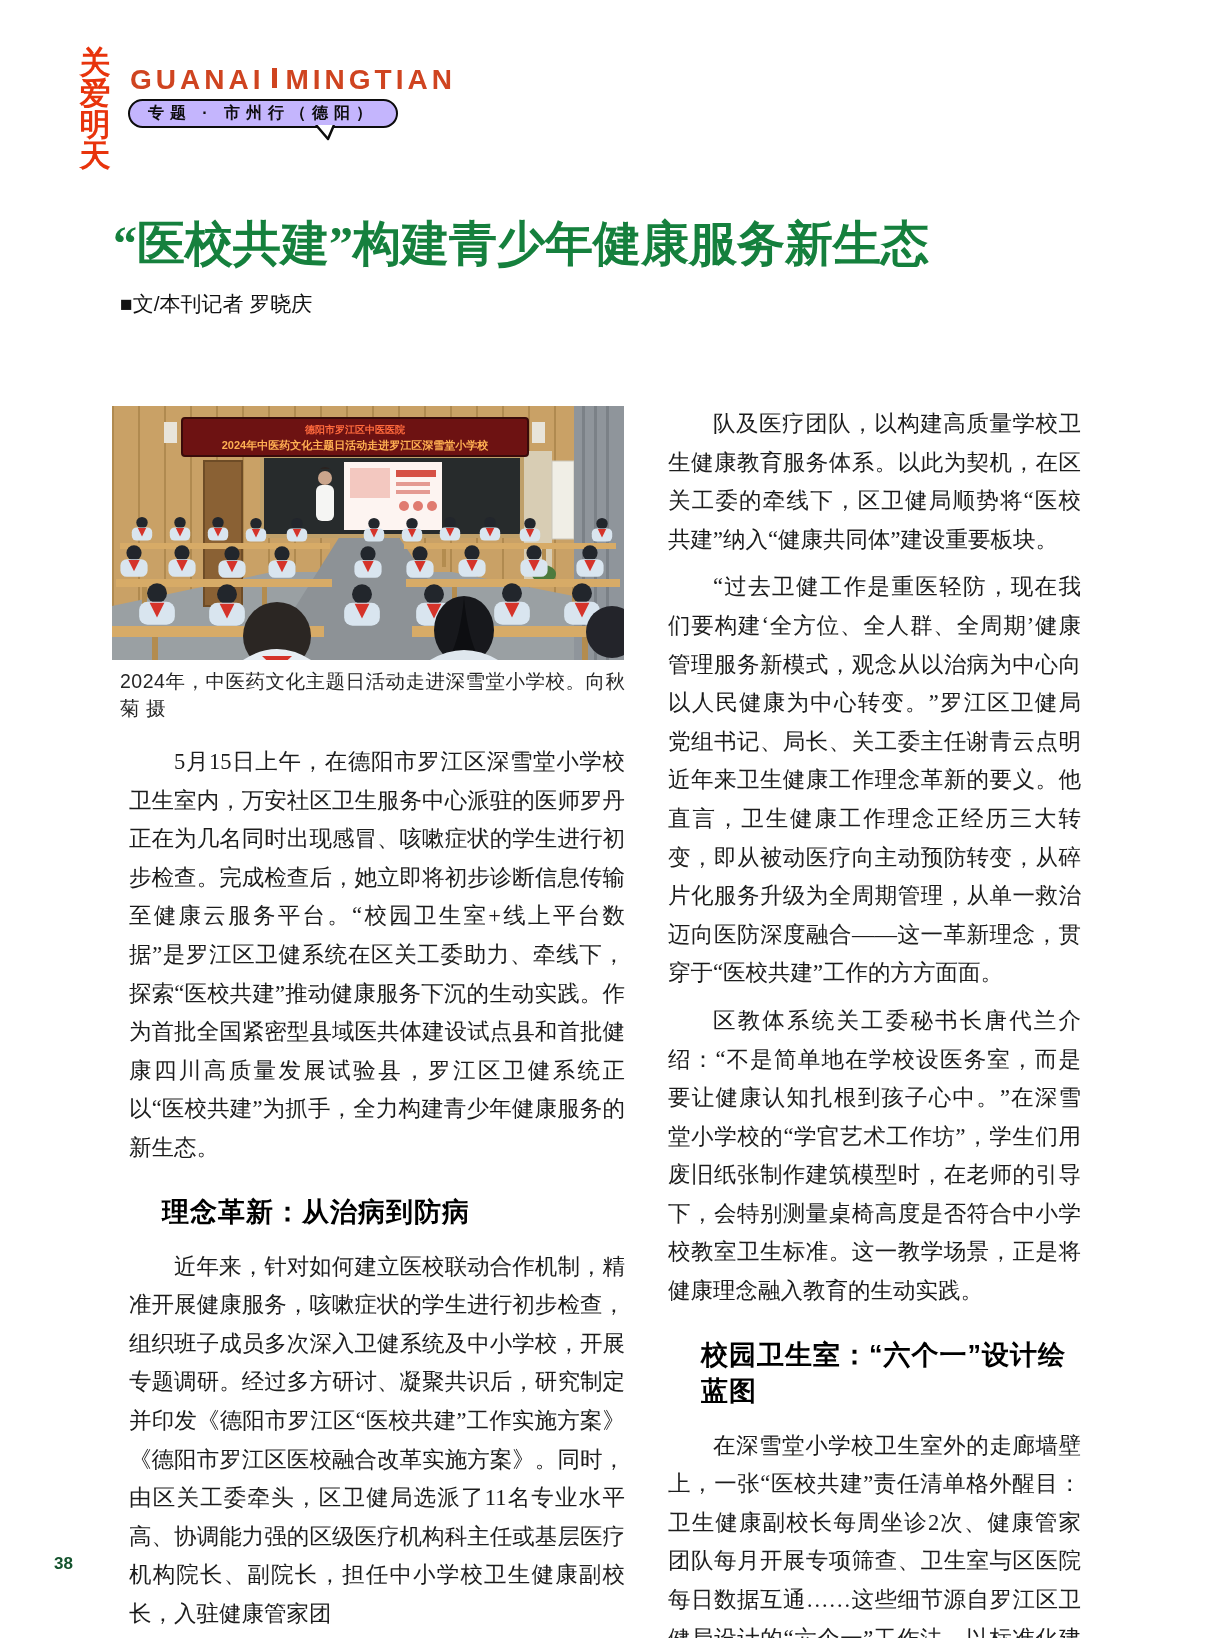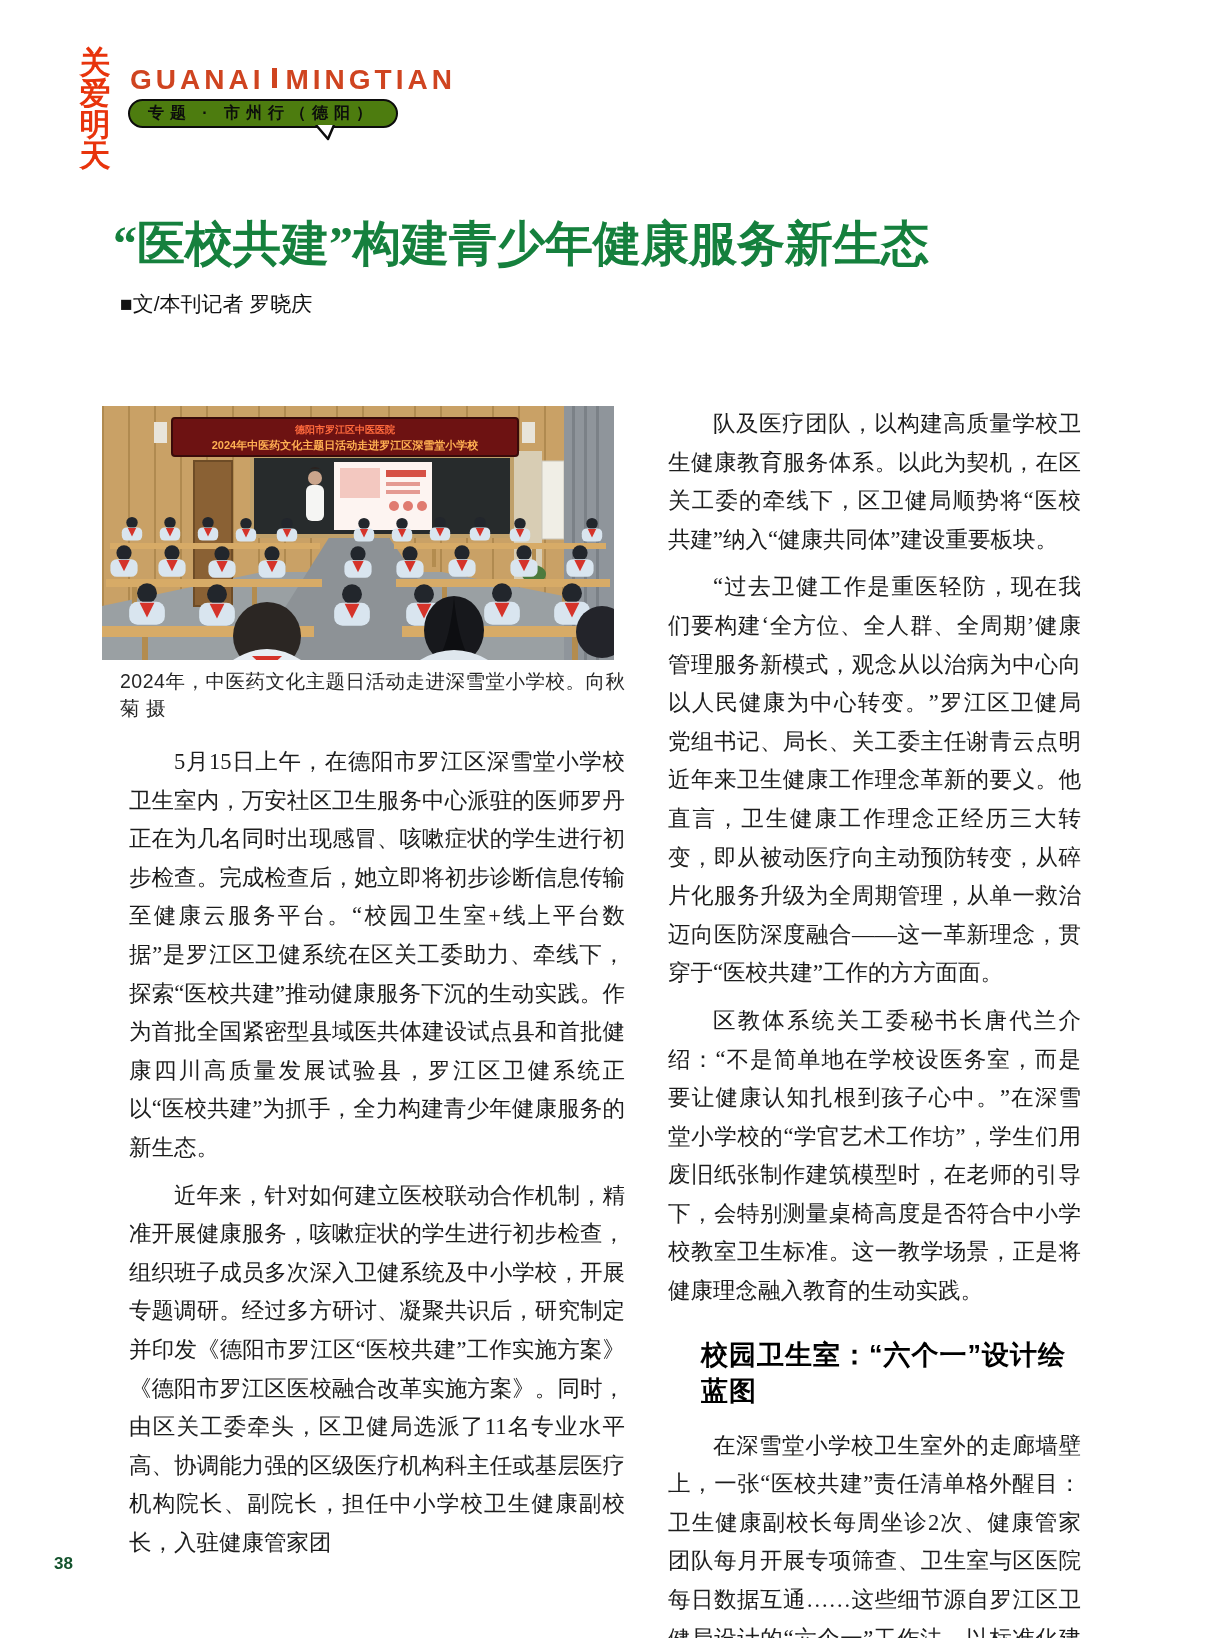--- a/index.html
+++ b/index.html
@@ -16,35 +16,35 @@
   .brand-row{
     position:absolute;left:130px;top:64px;
     font-family:"Liberation Sans",sans-serif;font-weight:700;font-size:28px;
     letter-spacing:4px;color:#cf4420;white-space:nowrap;
   }
   .brand-sep{display:inline-block;width:5px;height:20px;background:#cf4420;margin:0 8px 1px 8px;vertical-align:baseline;}
   .tab-wrap{position:absolute;left:128px;top:99px;}
   .tab-pill{
     display:inline-block;min-width:246px;border:2.5px solid #0c0c0c;border-radius:15px;
     font-family:"Liberation Sans",sans-serif;font-weight:700;font-size:16px;
-    letter-spacing:6px;color:#0c0c0c;text-align:center;padding:2px 10px;background:#4d7c0f;
+    letter-spacing:6px;color:#0c0c0c;text-align:center;padding:2px 10px;background:#c4b5fd;
   }
   .tab-tail{position:absolute;left:186px;top:26px;}
   
   .article-title{
     position:absolute;left:113px;top:212px;white-space:nowrap;
     font-family:"Liberation Serif","DejaVu Serif",serif;font-weight:700;
     font-size:48px;color:#15803d;letter-spacing:0px;
   }
   .article-byline{
     position:absolute;left:120px;top:290px;
     font-family:"Liberation Sans",sans-serif;font-size:21px;color:#121212;
   }
   
-  .photo-box{position:absolute;left:102px;top:406px;width:512px;height:254px;}
+  .photo-box{position:absolute;left:112px;top:406px;width:512px;height:254px;}
   .photo-caption{
     position:absolute;left:120px;top:668px;width:520px;
     font-family:"Liberation Sans",sans-serif;font-size:19.5px;color:#262626;letter-spacing:0.5px;
   }
   
   .col{position:absolute;}
   .col-left{left:120px;top:734px;width:514px;}
   .col-right{left:659px;top:396px;width:431px;}
   .col p{
     margin:9px;font-size:22.5px;line-height:38.6px;text-align:justify;
@@ -248,20 +248,21 @@
     <path d="M318,254 q34,-20 68,0 Z" fill="#dfe7ee"></path>
     <circle cx="500" cy="226" r="26" fill="#23242a"></circle>
   </g>
 </svg>
 </div>
 
 <div class="photo-caption">2024年，中医药文化主题日活动走进深雪堂小学校。向秋菊 摄</div>
 
 <div class="col col-left">
   <p>5月15日上午，在德阳市罗江区深雪堂小学校卫生室内，万安社区卫生服务中心派驻的医师罗丹正在为几名同时出现感冒、咳嗽症状的学生进行初步检查。完成检查后，她立即将初步诊断信息传输至健康云服务平台。“校园卫生室+线上平台数据”是罗江区卫健系统在区关工委助力、牵线下，探索“医校共建”推动健康服务下沉的生动实践。作为首批全国紧密型县域医共体建设试点县和首批健康四川高质量发展试验县，罗江区卫健系统正以“医校共建”为抓手，全力构建青少年健康服务的新生态。</p>
+  <h3>理念革新：从治病到防病</h3>
   <p>近年来，针对如何建立医校联动合作机制，精准开展健康服务，咳嗽症状的学生进行初步检查，组织班子成员多次深入卫健系统及中小学校，开展专题调研。经过多方研讨、凝聚共识后，研究制定并印发《德阳市罗江区“医校共建”工作实施方案》《德阳市罗江区医校融合改革实施方案》。同时，由区关工委牵头，区卫健局选派了11名专业水平高、协调能力强的区级医疗机构科主任或基层医疗机构院长、副院长，担任中小学校卫生健康副校长，入驻健康管家团</p>
 </div>
 
 <div class="col col-right">
   <p>队及医疗团队，以构建高质量学校卫生健康教育服务体系。以此为契机，在区关工委的牵线下，区卫健局顺势将“医校共建”纳入“健康共同体”建设重要板块。</p>
   <p>“过去卫健工作是重医轻防，现在我们要构建‘全方位、全人群、全周期’健康管理服务新模式，观念从以治病为中心向以人民健康为中心转变。”罗江区卫健局党组书记、局长、关工委主任谢青云点明近年来卫生健康工作理念革新的要义。他直言，卫生健康工作理念正经历三大转变，即从被动医疗向主动预防转变，从碎片化服务升级为全周期管理，从单一救治迈向医防深度融合——这一革新理念，贯穿于“医校共建”工作的方方面面。</p>
   <p>区教体系统关工委秘书长唐代兰介绍：“不是简单地在学校设医务室，而是要让健康认知扎根到孩子心中。”在深雪堂小学校的“学官艺术工作坊”，学生们用废旧纸张制作建筑模型时，在老师的引导下，会特别测量桌椅高度是否符合中小学校教室卫生标准。这一教学场景，正是将健康理念融入教育的生动实践。</p>
   <h3>校园卫生室：“六个一”设计绘蓝图</h3>
   <p>在深雪堂小学校卫生室外的走廊墙壁上，一张“医校共建”责任清单格外醒目：卫生健康副校长每周坐诊2次、健康管家团队每月开展专项筛查、卫生室与区医院每日数据互通……这些细节源自罗江区卫健局设计的“六个一”工作法，以标准化建设、专业化团队、精细化管理和数字化赋能，为</p>
 </div>

